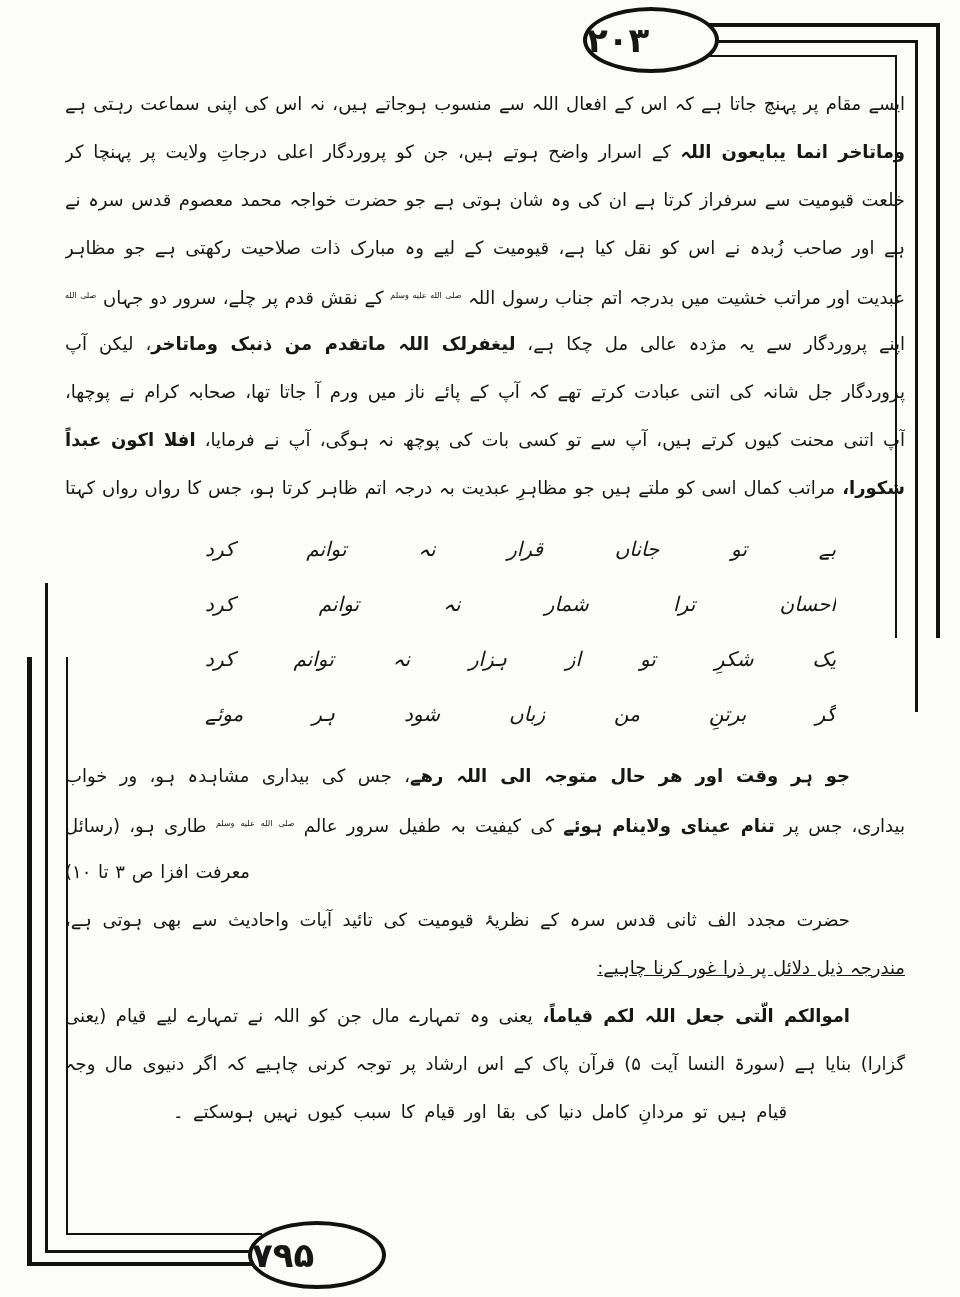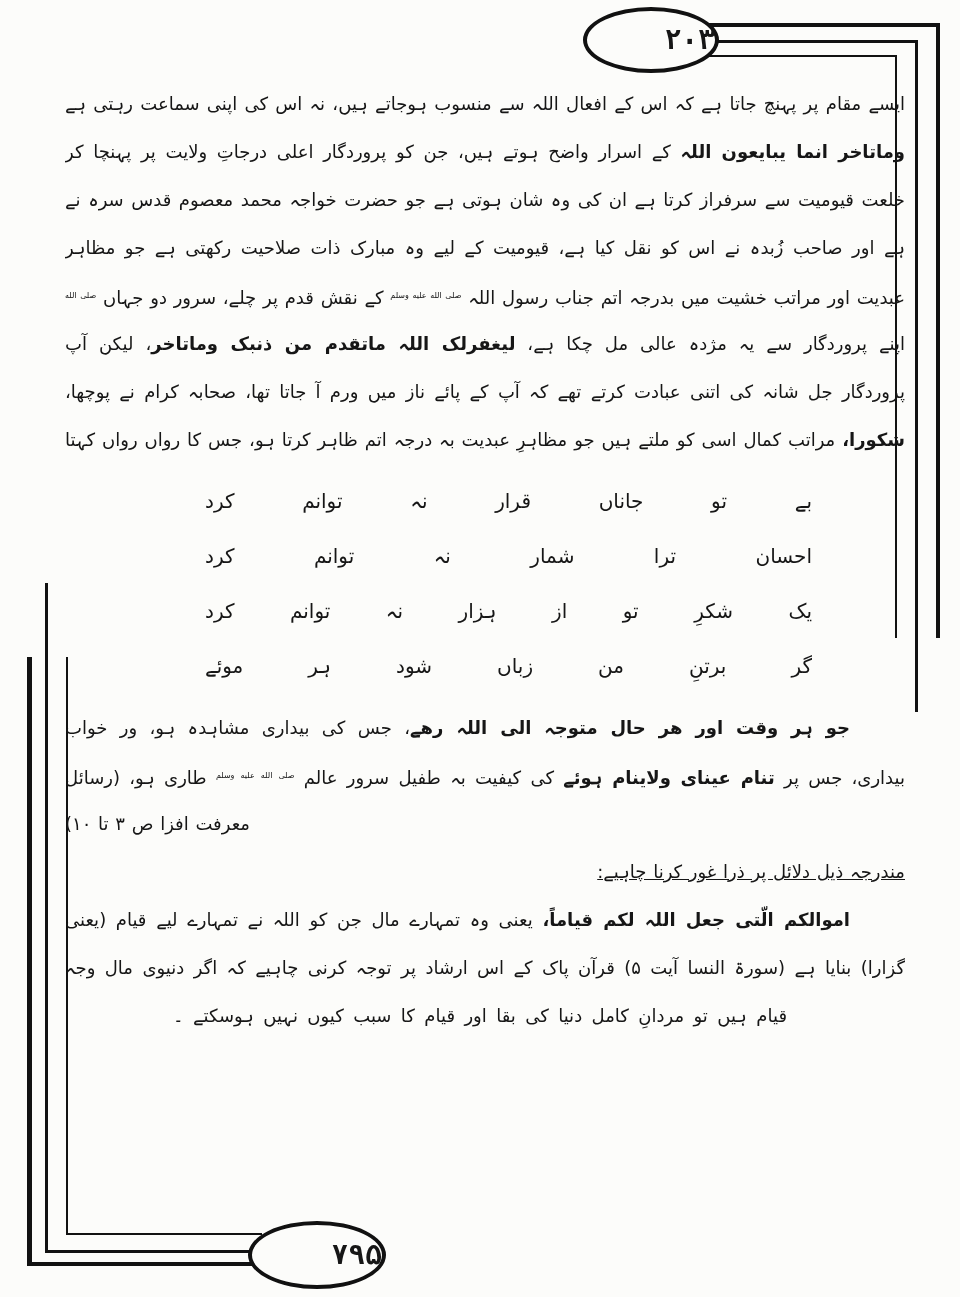--- a/index.html
+++ b/index.html
@@ -6,40 +6,40 @@
   body{
     width:960px;height:1297px;position:relative;overflow:hidden;
     background:#fcfcfa;color:#161616;
     font-family:"DejaVu Sans",sans-serif;
   }
   
   .bline{position:absolute;background:#121212;}
   
   .oval{
     position:absolute;border:4px solid #111;border-radius:50%;
-    background:#fcfcfa;display:flex;align-items:center;justify-content:flex-start;
-    font-size:28px;font-weight:bold;z-index:5;direction:rtl;font-family:Liberation Mono, monospace;
+    background:#fcfcfa;display:flex;align-items:center;justify-content:flex-end;
+    font-size:34px;font-weight:bold;z-index:5;direction:rtl;
   }
   
   .text{
     position:absolute;top:80px;left:65px;right:55px;direction:rtl;
     text-align:right;
   }
   .para{margin:0;}
   .line{
     height:48px;line-height:48px;font-size:18px;overflow:hidden;
     text-align:justify;text-align-last:justify;word-spacing:1px;
   }
   .line.r{text-align:right;text-align-last:right;text-decoration:underline;}
   .line.l{text-align:right;text-align-last:left;}
   .line.ji{padding-right:55px;}
   .line.jb{padding-right:118px;padding-left:108px;}
   .b{font-weight:bold;}
   .sm{font-size:8px;vertical-align:6px;}
-  .poem{margin:10px 93px 10px 140px;}
+  .poem{margin:10px 69px 10px 140px;font-style:italic;}
   .poem .line{height:55px;line-height:55px;font-size:20px;}
 </style>
 </head>
 <body>
 
 <div class="bline" style="left:705px;top:23px;width:233px;height:4px"></div>
 <div class="bline" style="left:705px;top:40px;width:213px;height:3px"></div>
 <div class="bline" style="left:705px;top:55px;width:192px;height:2px"></div>
 
 <div class="bline" style="left:936px;top:23px;width:4px;height:615px"></div>
@@ -63,34 +63,36 @@
 
 <div class="text">
     <div class="para">
       <div class="line j"><span>ایسے مقام پر پہنچ جاتا ہے کہ اس کے افعال اللہ سے منسوب ہوجاتے ہیں، نہ اس کی اپنی سماعت رہتی ہے نہ</span></div>
       <div class="line j"><span class="b">وماتاخر انما یبایعون اللہ</span><span> کے اسرار واضح ہوتے ہیں، جن کو پروردگار اعلی درجاتِ ولایت پر پہنچا کر</span></div>
       <div class="line j"><span>خلعت قیومیت سے سرفراز کرتا ہے ان کی وہ شان ہوتی ہے جو حضرت خواجہ محمد معصوم قدس سرہ نے بیان کی</span></div>
       <div class="line j"><span>ہے اور صاحب زُبدہ نے اس کو نقل کیا ہے، قیومیت کے لیے وہ مبارک ذات صلاحیت رکھتی ہے جو مظاہر</span></div>
       <div class="line j"><span>عبدیت اور مراتب خشیت میں بدرجہ اتم جناب رسول اللہ </span><span class="sm">صلى الله عليه وسلم</span><span> کے نقش قدم پر چلے، سرور دو جہاں </span><span class="sm">صلى الله عليه وسلم</span></div>
       <div class="line j"><span>اپنے پروردگار سے یہ مژدہ عالی مل چکا ہے، </span><span class="b">لیغفرلک اللہ ماتقدم من ذنبک وماتاخر</span><span>، لیکن آپ</span></div>
       <div class="line j"><span>پروردگار جل شانہ کی اتنی عبادت کرتے تھے کہ آپ کے پائے ناز میں ورم آ جاتا تھا، صحابہ کرام نے پوچھا،</span></div>
+      <div class="line j"><span>آپ اتنی محنت کیوں کرتے ہیں، آپ سے تو کسی بات کی پوچھ نہ ہوگی، آپ نے فرمایا، </span><span class="b">افلا اکون عبداً</span></div>
       <div class="line j"><span class="b">شکورا،</span><span> مراتب کمال اسی کو ملتے ہیں جو مظاہرِ عبدیت بہ درجہ اتم ظاہر کرتا ہو، جس کا رواں رواں کہتا ہوئے</span></div>
     </div>
     <div class="poem">
       <div class="line j"><span>بے تو جاناں قرار نہ توانم کرد</span></div>
       <div class="line j"><span>احسان ترا شمار نہ توانم کرد</span></div>
       <div class="line j"><span>یک شکرِ تو از ہزار نہ توانم کرد</span></div>
       <div class="line j"><span>گر برتنِ من زباں شود ہر موئے</span></div>
     </div>
     <div class="para">
       <div class="line j ji"><span class="b">جو ہر وقت اور ھر حال متوجہ الی اللہ رھے</span><span>، جس کی بیداری مشاہدہ ہو، ور خواب</span></div>
       <div class="line j"><span>بیداری، جس پر </span><span class="b">تنام عینای ولاینام ہوئے</span><span> کی کیفیت بہ طفیل سرور عالم </span><span class="sm">صلى الله عليه وسلم</span><span> طاری ہو، (رسائل</span></div>
       <div class="line l"><span>معرفت افزا ص ۳ تا ۱۰)</span></div>
     </div>
     <div class="para">
+      <div class="line j ji"><span>حضرت مجدد الف ثانی قدس سرہ کے نظریۂ قیومیت کی تائید آیات واحادیث سے بھی ہوتی ہے،</span></div>
       <div class="line r"><span>مندرجہ ذیل دلائل پر ذرا غور کرنا چاہیے:</span></div>
     </div>
     <div class="para">
       <div class="line j ji"><span class="b">اموالکم الّتی جعل اللہ لکم قیاماً،</span><span> یعنی وہ تمہارے مال جن کو اللہ نے تمہارے لیے قیام (یعنی</span></div>
       <div class="line j"><span>گزارا) بنایا ہے (سورۃ النسا آیت ۵) قرآن پاک کے اس ارشاد پر توجہ کرنی چاہیے کہ اگر دنیوی مال وجہ</span></div>
       <div class="line j jb"><span>قیام ہیں تو مردانِ کامل دنیا کی بقا اور قیام کا سبب کیوں نہیں ہوسکتے ۔</span></div>
     </div>
   </div>
 
 </body></html>

